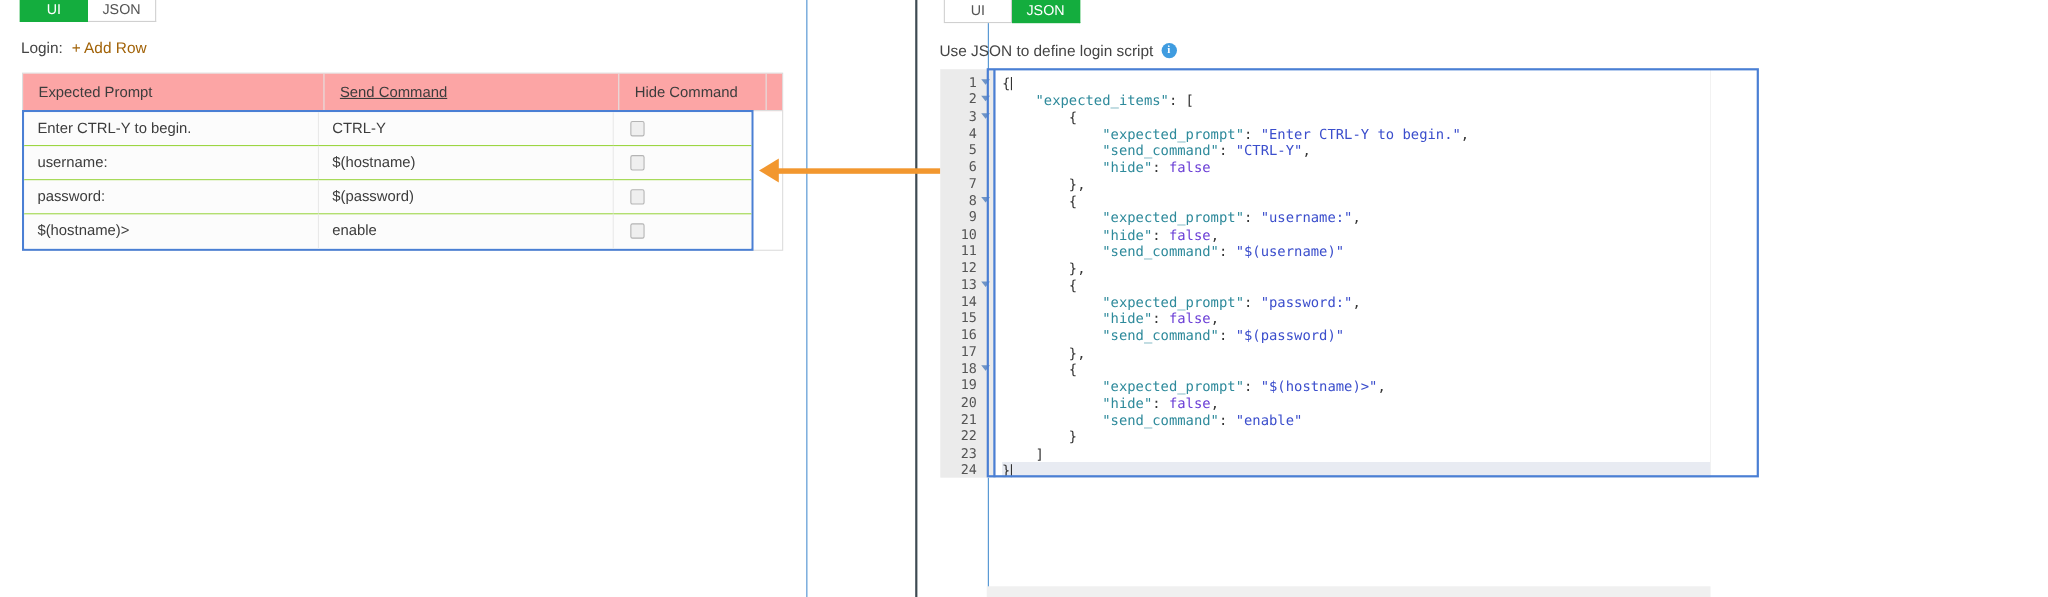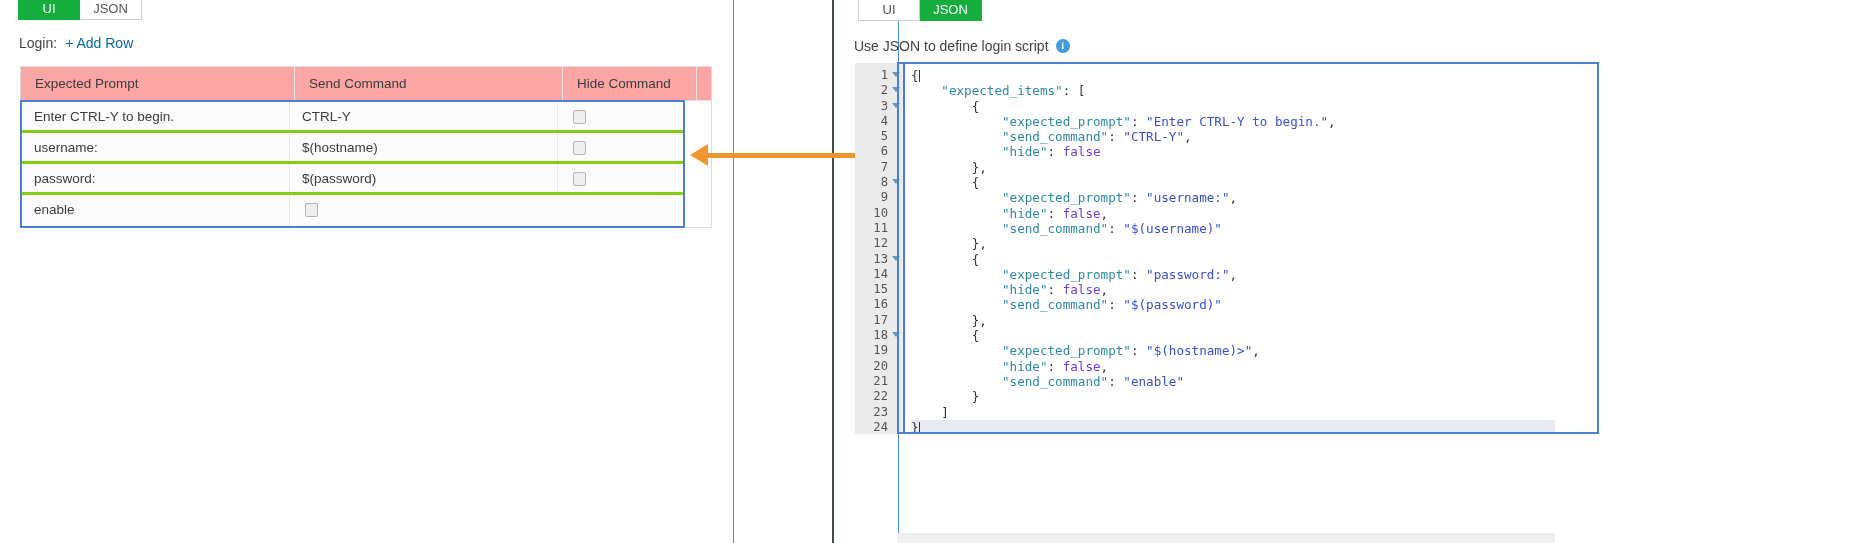--- a/index.html
+++ b/index.html
@@ -50,21 +50,21 @@
   .login-row {
     position: absolute;
     left: 19px; top: 35px;
     display: flex;
     align-items: baseline;
     gap: 8px;
     font-size: 14px;
   }
   .login-label { color: #444444; }
   .add-row-link {
-    color: #0369a1;
+    color: #a16207;
     text-decoration: none;
     cursor: pointer;
     font-size: 14px;
   }
 
   .grid {
     position: absolute;
     left: 20px; top: 66px;
     width: 692px;
     border: 1px solid #dddddd;
@@ -79,34 +79,34 @@
   .grid-head .cell {
     font-size: 13.5px;
     color: #3c3c3c;
     line-height: 33px;
     padding-left: 14px;
     border-right: 1px solid #e3e3e3;
   }
   .grid-head .cell:last-child { border-right: none; }
 
   .col-prompt  { width: 274px; }
-  .col-command { width: 268px; }
+  .col-command { width: 268px; text-decoration: underline; }
   .col-hide    { width: 134px; }
   .col-pad     { width: 14px; }
 
   .grid-body {
     position: relative;
     border: 2px solid #4a7fd4;
     margin: -1px 0 -1px -1px;
     width: 665px;
   }
   .grid-row {
     display: flex;
     height: 31px;
-    border-bottom: 3px solid #84cc16;
+    border-bottom: 1px solid #84cc16;
     background: #fcfcfc;
   }
   .grid-row:last-child { border-bottom: none; }
   .grid-row .cell {
     font-size: 13.5px;
     color: #3c3c3c;
     line-height: 30px;
     padding-left: 12px;
     border-right: 1px solid #e9e9e9;
     overflow: hidden;
@@ -318,20 +318,21 @@
             <div class="cell row-col-prompt">username:</div>
             <div class="cell row-col-command">$(hostname)</div>
             <div class="cell row-col-hide"><span class="checkbox"></span></div>
           </div>
           <div class="grid-row">
             <div class="cell row-col-prompt">password:</div>
             <div class="cell row-col-command">$(password)</div>
             <div class="cell row-col-hide"><span class="checkbox"></span></div>
           </div>
           <div class="grid-row">
+            <div class="cell row-col-prompt">$(hostname)&gt;</div>
             <div class="cell row-col-command">enable</div>
             <div class="cell row-col-hide"><span class="checkbox"></span></div>
           </div>
         </div>
     </div>
   </div>
 
   <div class="vrule" style="left:733px;"></div>
   <div class="vrule-dark" style="left:832px;"></div>
   <div class="vrule" style="left:898px;"></div>

